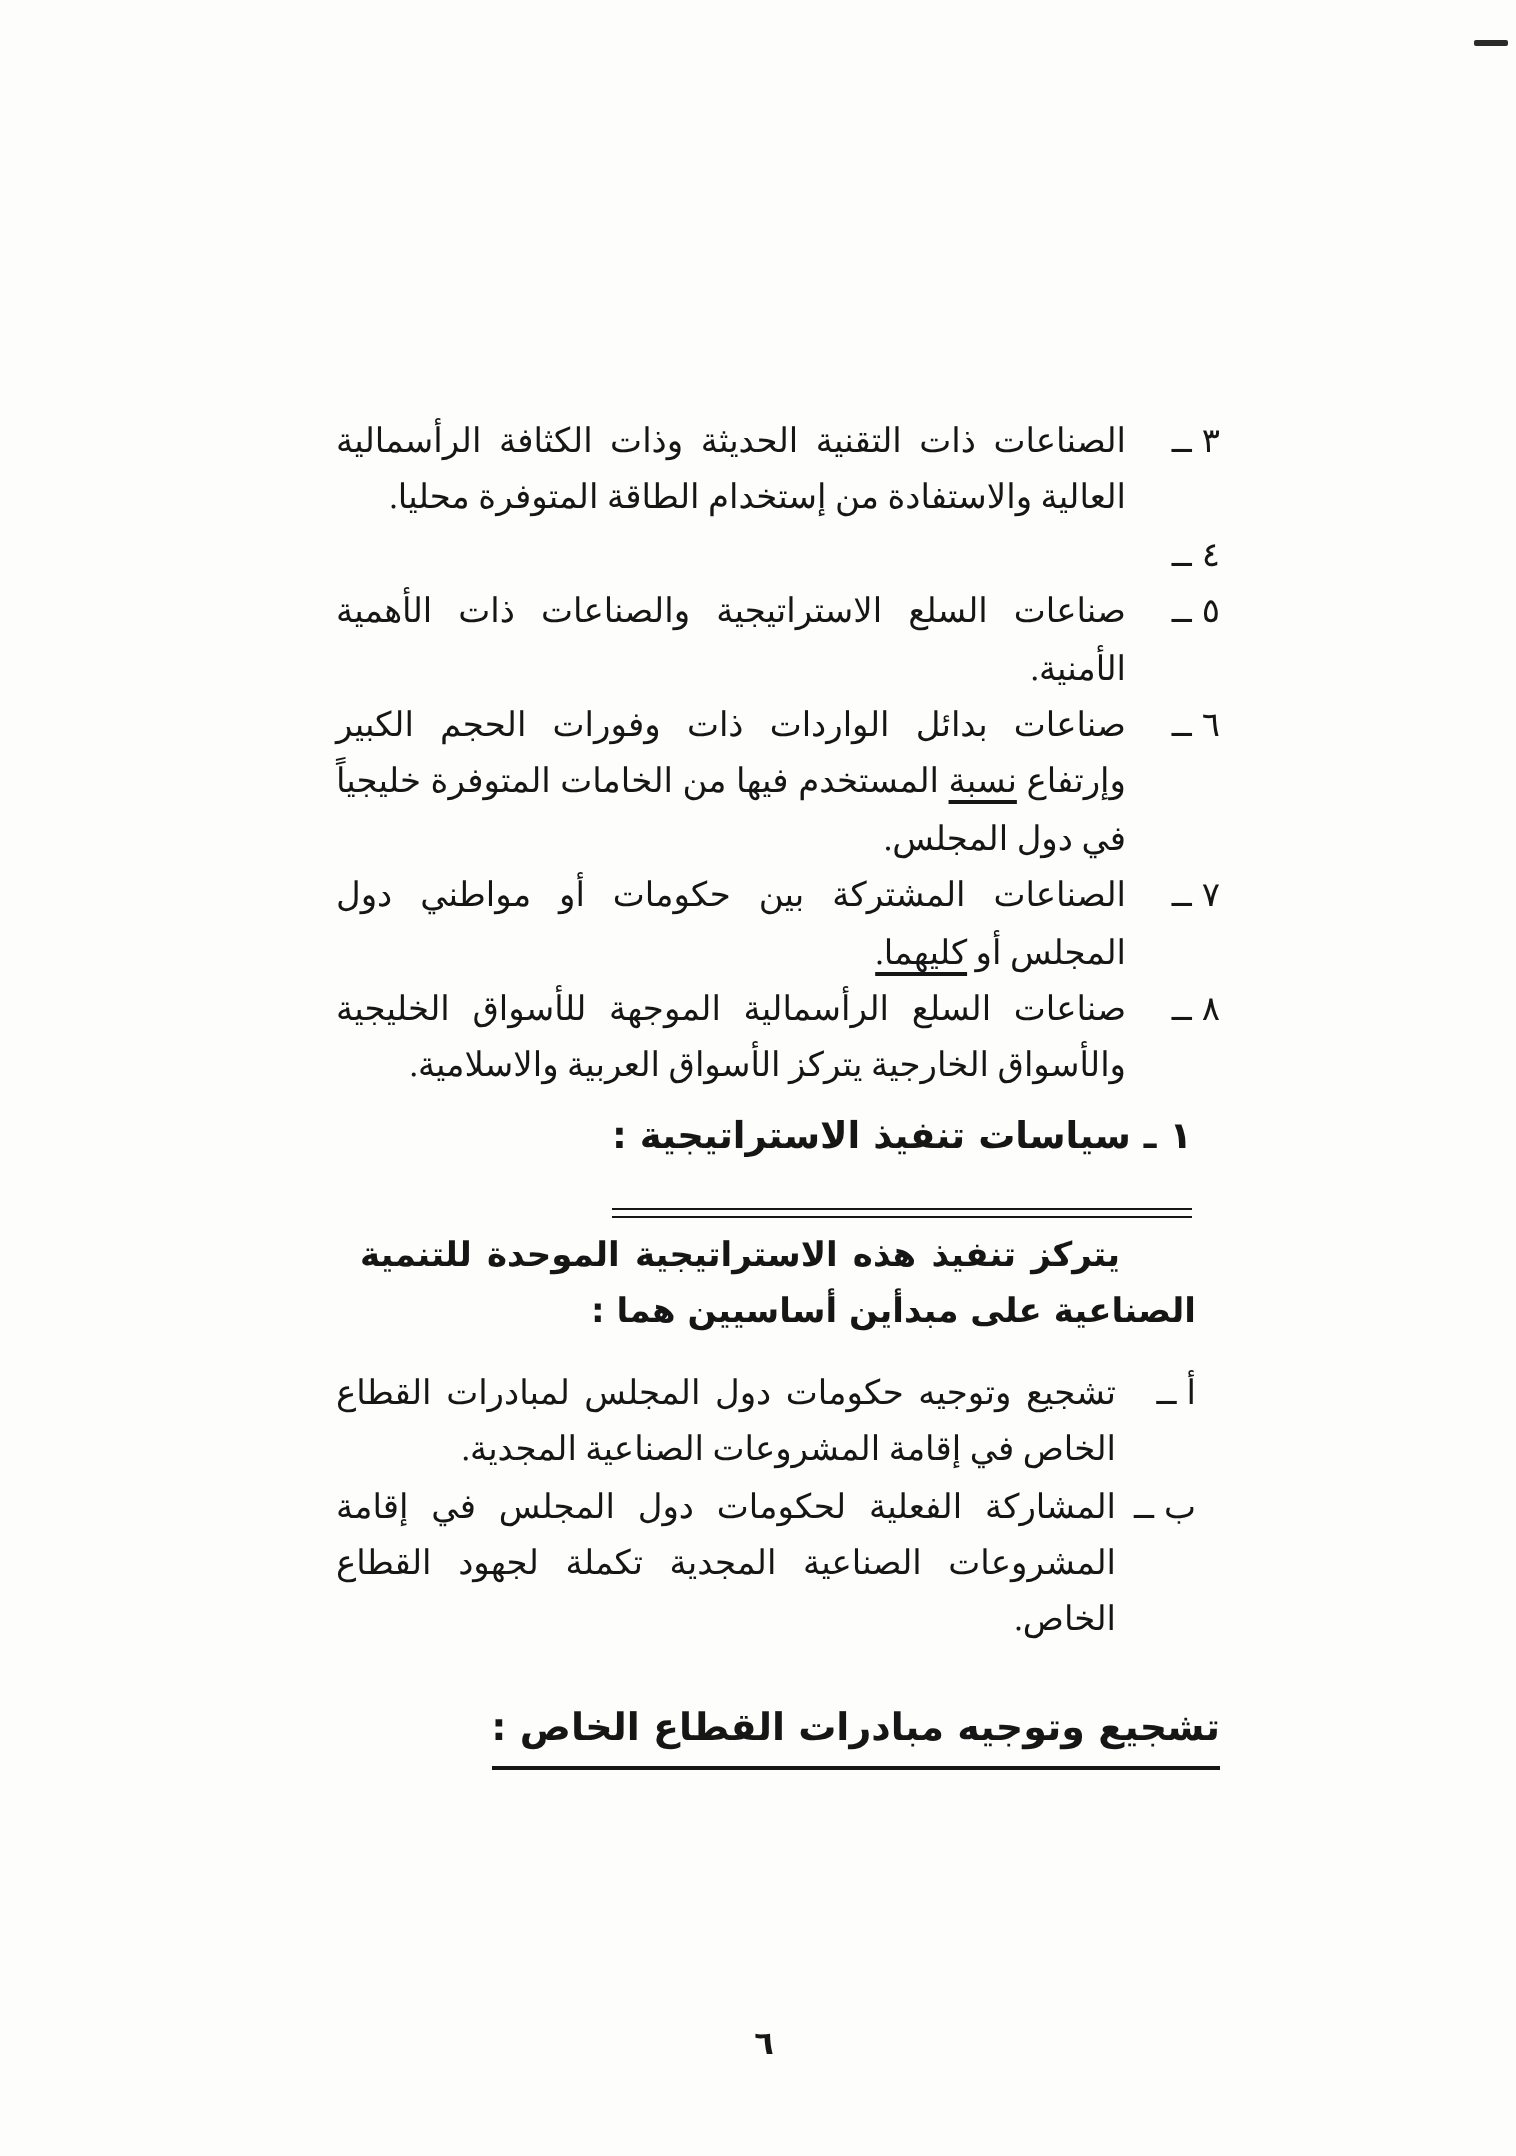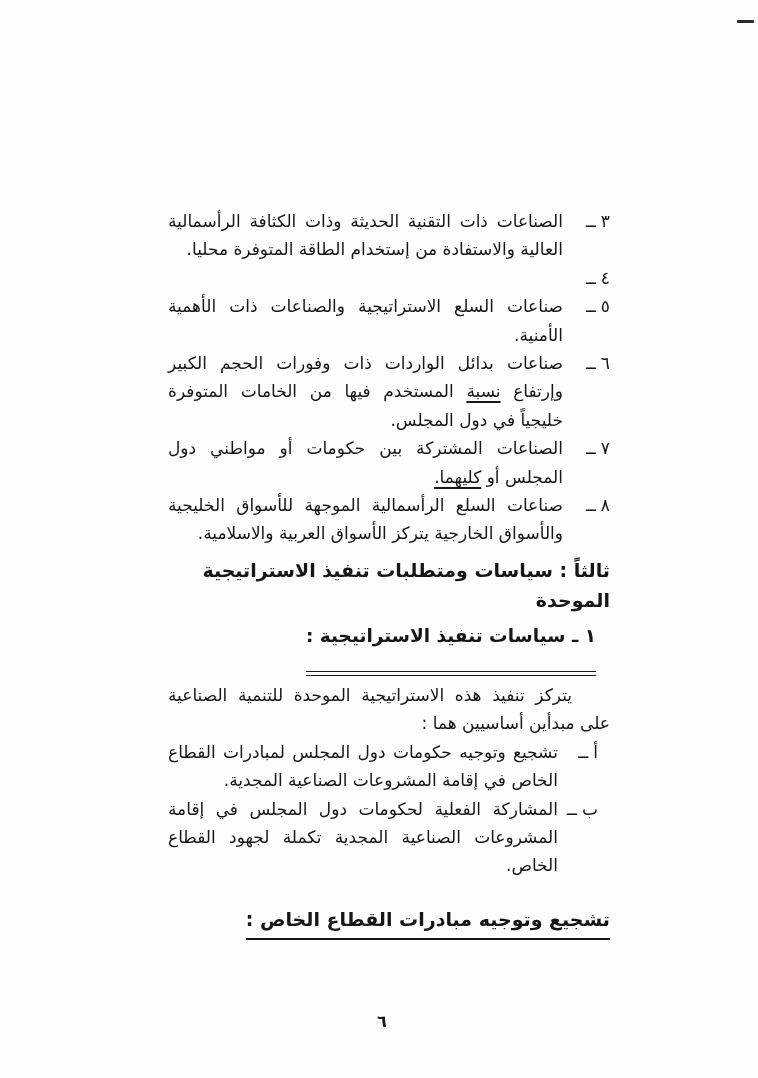--- a/index.html
+++ b/index.html
@@ -51,20 +51,21 @@
     display: flex;
     gap: 5px;
     white-space: nowrap;
   }
   .marker-dash {
     letter-spacing: -1px;
   }
   .item-text {
     flex: 1 1 auto;
     min-width: 0;
+    font-family: Liberation Serif, serif;
   }
   .u-word {
     text-decoration: underline;
     text-decoration-thickness: 1.5px;
     text-underline-offset: 4px;
   }
   .section-heading {
     margin-top: 7px;
     font-weight: bold;
     font-size: 19px;
@@ -92,22 +93,23 @@
     left: 0;
     bottom: -5px;
     border-bottom: 1.5px solid #161616;
   }
   .single-underline {
     display: inline-block;
     border-bottom: 2px solid #161616;
     padding-bottom: 4px;
   }
   .para {
-    margin: 0;
+    margin: 12px;
     text-indent: 38px;
+    font-weight: bold;
   }
   .para-first {
     margin-top: 9px;
   }
   .letter-item {
     display: flex;
     align-items: flex-start;
     margin-right: 12px;
   }
   .letter-item .marker-box {
@@ -172,21 +174,20 @@
       <span class="item-text"><span>الصناعات المشتركة بين حكومات أو مواطني دول المجلس أو </span><span class="u-word">كليهما.</span><span></span></span>
     </div>
     <div class="num-item">
       <span class="marker-box">
           <span>٨</span>
           <span class="marker-dash">ــ</span>
         </span>
       <span class="item-text"><span>صناعات السلع الرأسمالية الموجهة للأسواق الخليجية والأسواق الخارجية يتركز الأسواق العربية والاسلامية.</span><span class="u-word"></span><span></span></span>
     </div>
 
-    <div class="section-heading">ثالثاً : سياسات ومتطلبات تنفيذ الاستراتيجية الموحدة</div>
 
     <div class="sub-heading">
       <span class="dbl-underline">١ ـ سياسات تنفيذ الاستراتيجية :</span>
     </div>
 
     <p class="para para-first">يتركز تنفيذ هذه الاستراتيجية الموحدة للتنمية الصناعية على مبدأين أساسيين هما :</p>
 
     <div class="letter-item">
       <span class="marker-box">
           <span>أ</span>

